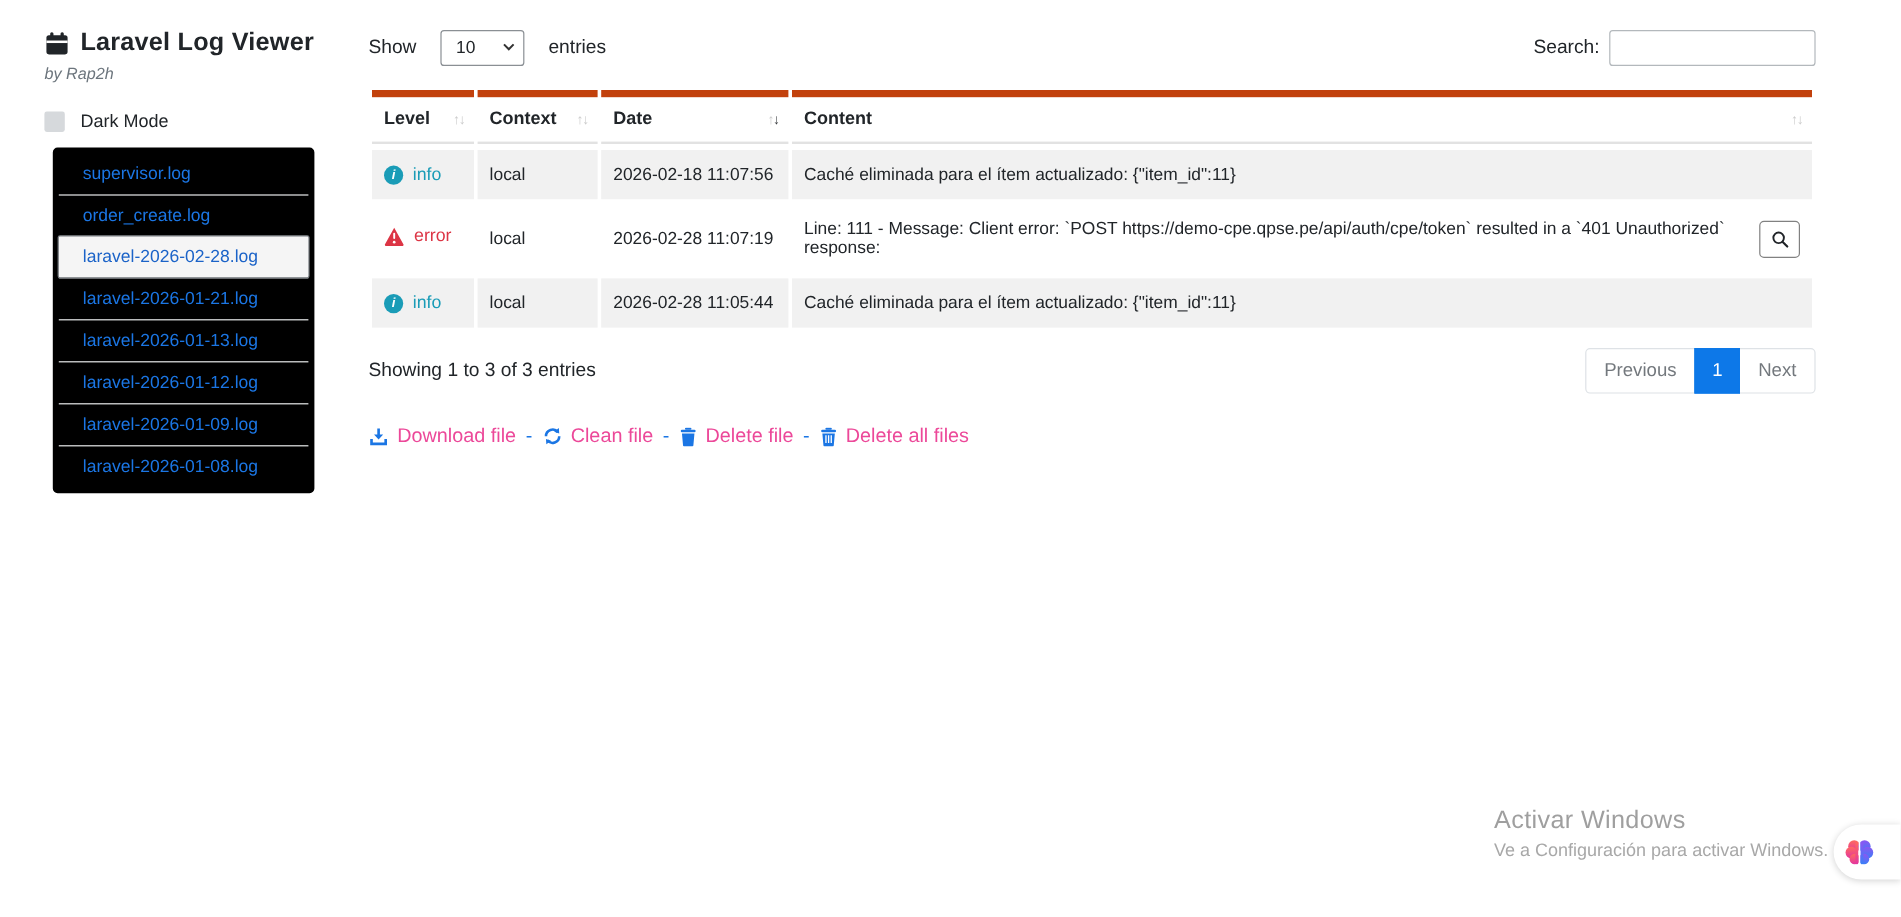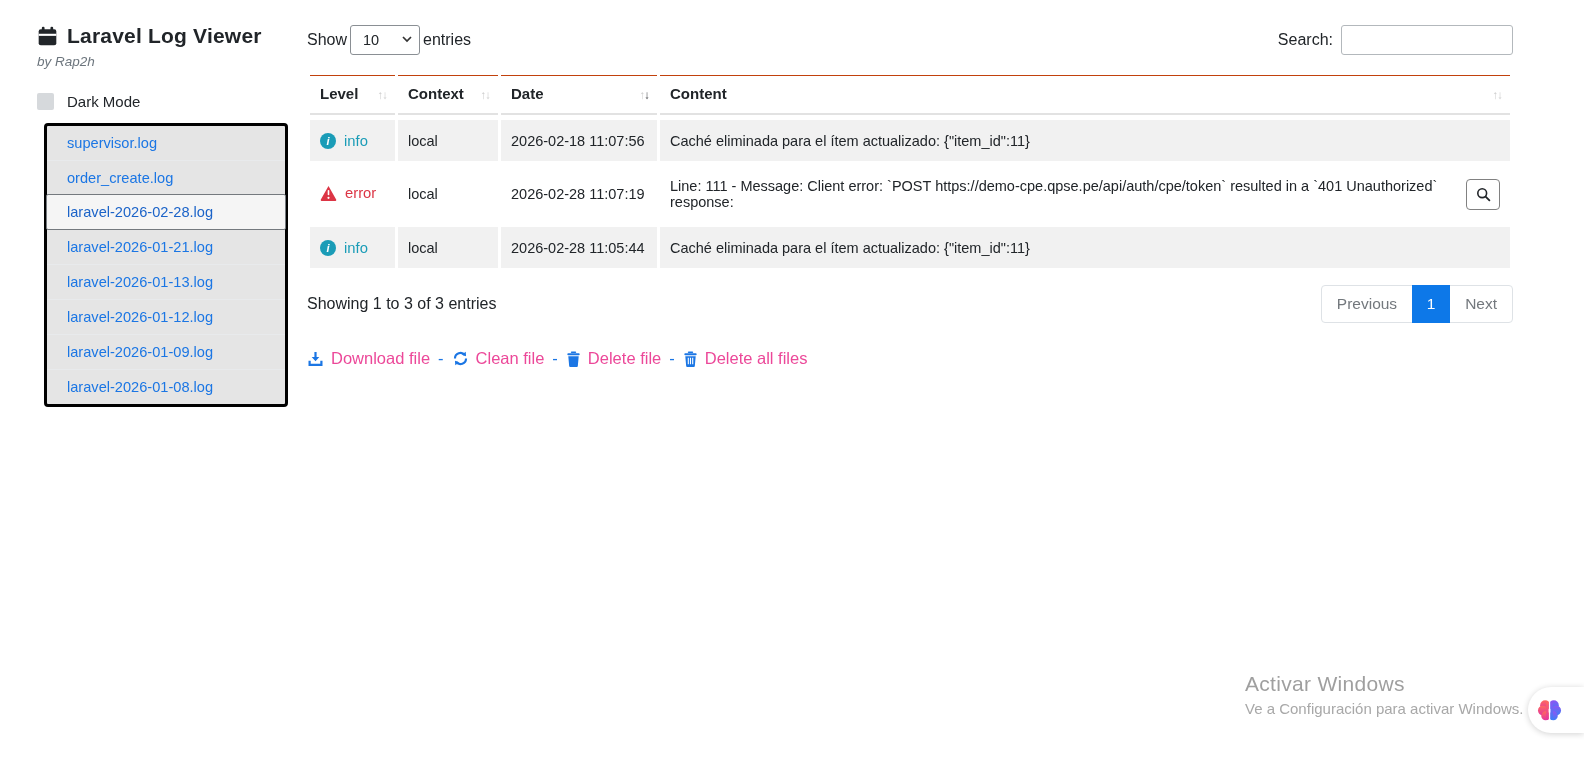--- a/index.html
+++ b/index.html
@@ -8,45 +8,45 @@
 
   
   .brand { position:absolute; left:37px; top:24px; width:240px; }
   .brand-row { display:flex; align-items:center; gap:9px; }
   .brand-title { font-size:21px; font-weight:bold; letter-spacing:.2px; }
   .byline { margin-top:6px; font-size:13.5px; font-style:italic; color:#6c757d; }
   .darkmode-row { margin-top:24px; display:flex; align-items:center; }
   .checkbox { width:17px; height:17px; background:#d6d9dc; border-radius:2px; display:inline-block; }
   .darkmode-label { margin-left:13px; font-size:15px; }
 
-  .file-list { position:absolute; left:44px; top:123px; width:244px;
-               border:3px solid #000000; border-radius:4px; background:#e5e5e5; }
+  .file-list { position:absolute; left:44px; top:123px; width:218px;
+               border:5px solid #000000; border-radius:4px; background:#000000; }
   .file-item { padding:9px 20px; font-size:14.6px; color:#1b76e4; cursor:pointer;
                border-top:1px solid #e8eaec; }
   .file-item:first-child { border-top:none; }
   .file-item.active { background:#f5f5f5; border:1px solid #74797e; margin:-1px;
                       position:relative; z-index:2; border-radius:2px; color:#1b63c8; }
 
   
   .main { position:absolute; left:307px; top:24px; width:1206px; }
   .controls { display:flex; justify-content:space-between; align-items:center; height:31px; }
   .show-group, .search-group { display:flex; align-items:center; font-size:16px; }
-  .select-wrap { position:relative; margin:0 3px; }
+  .select-wrap { position:relative; margin:0 20px; }
   select.page-len { -webkit-appearance:none; appearance:none; width:70px; height:30px;
         border:1px solid #8a8f94; border-radius:3px; background:#fff; font-size:14.5px;
         padding:0 22px 0 12px; color:#212529; font-family:inherit; }
   .select-chevron { position:absolute; right:8px; top:11px; pointer-events:none; }
   .search-group label { margin-right:8px; }
   input.search { width:172px; height:30px; border:1px solid #b3b8bc; border-radius:3px;
         padding:0 8px; font-size:14.5px; font-family:inherit; }
 
   
   table.logs { width:100%; margin-top:15px; border-collapse:separate; border-spacing:3px 5px; }
   table.logs th { text-align:left; font-size:15px; font-weight:bold; padding:9px 10px 11px 10px;
-        border-top:1px solid #c2410c; border-bottom:2px solid #e2e2e2; position:relative; cursor:pointer; }
+        border-top:6px solid #c2410c; border-bottom:2px solid #e2e2e2; position:relative; cursor:pointer; }
   table.logs td { font-size:14.5px; padding:12px 10px; vertical-align:middle; }
   tbody tr.striped td { background:#f1f1f1; }
   .sort { position:absolute; right:8px; top:50%; transform:translateY(-50%);
           font-size:11.5px; letter-spacing:-1px; color:#cbcbcb; font-weight:normal; }
   .sort .arr-active { color:#3a3d40; }
   .lvl { display:inline-flex; align-items:center; gap:8px; font-size:14.8px; }
   .lvl-info { color:#1a9cb7; }
   .lvl-error { color:#dc3545; }
   .info-badge { width:16px; height:16px; border-radius:50%; background:#1a9cb7; color:#fff;
         display:inline-flex; align-items:center; justify-content:center;

